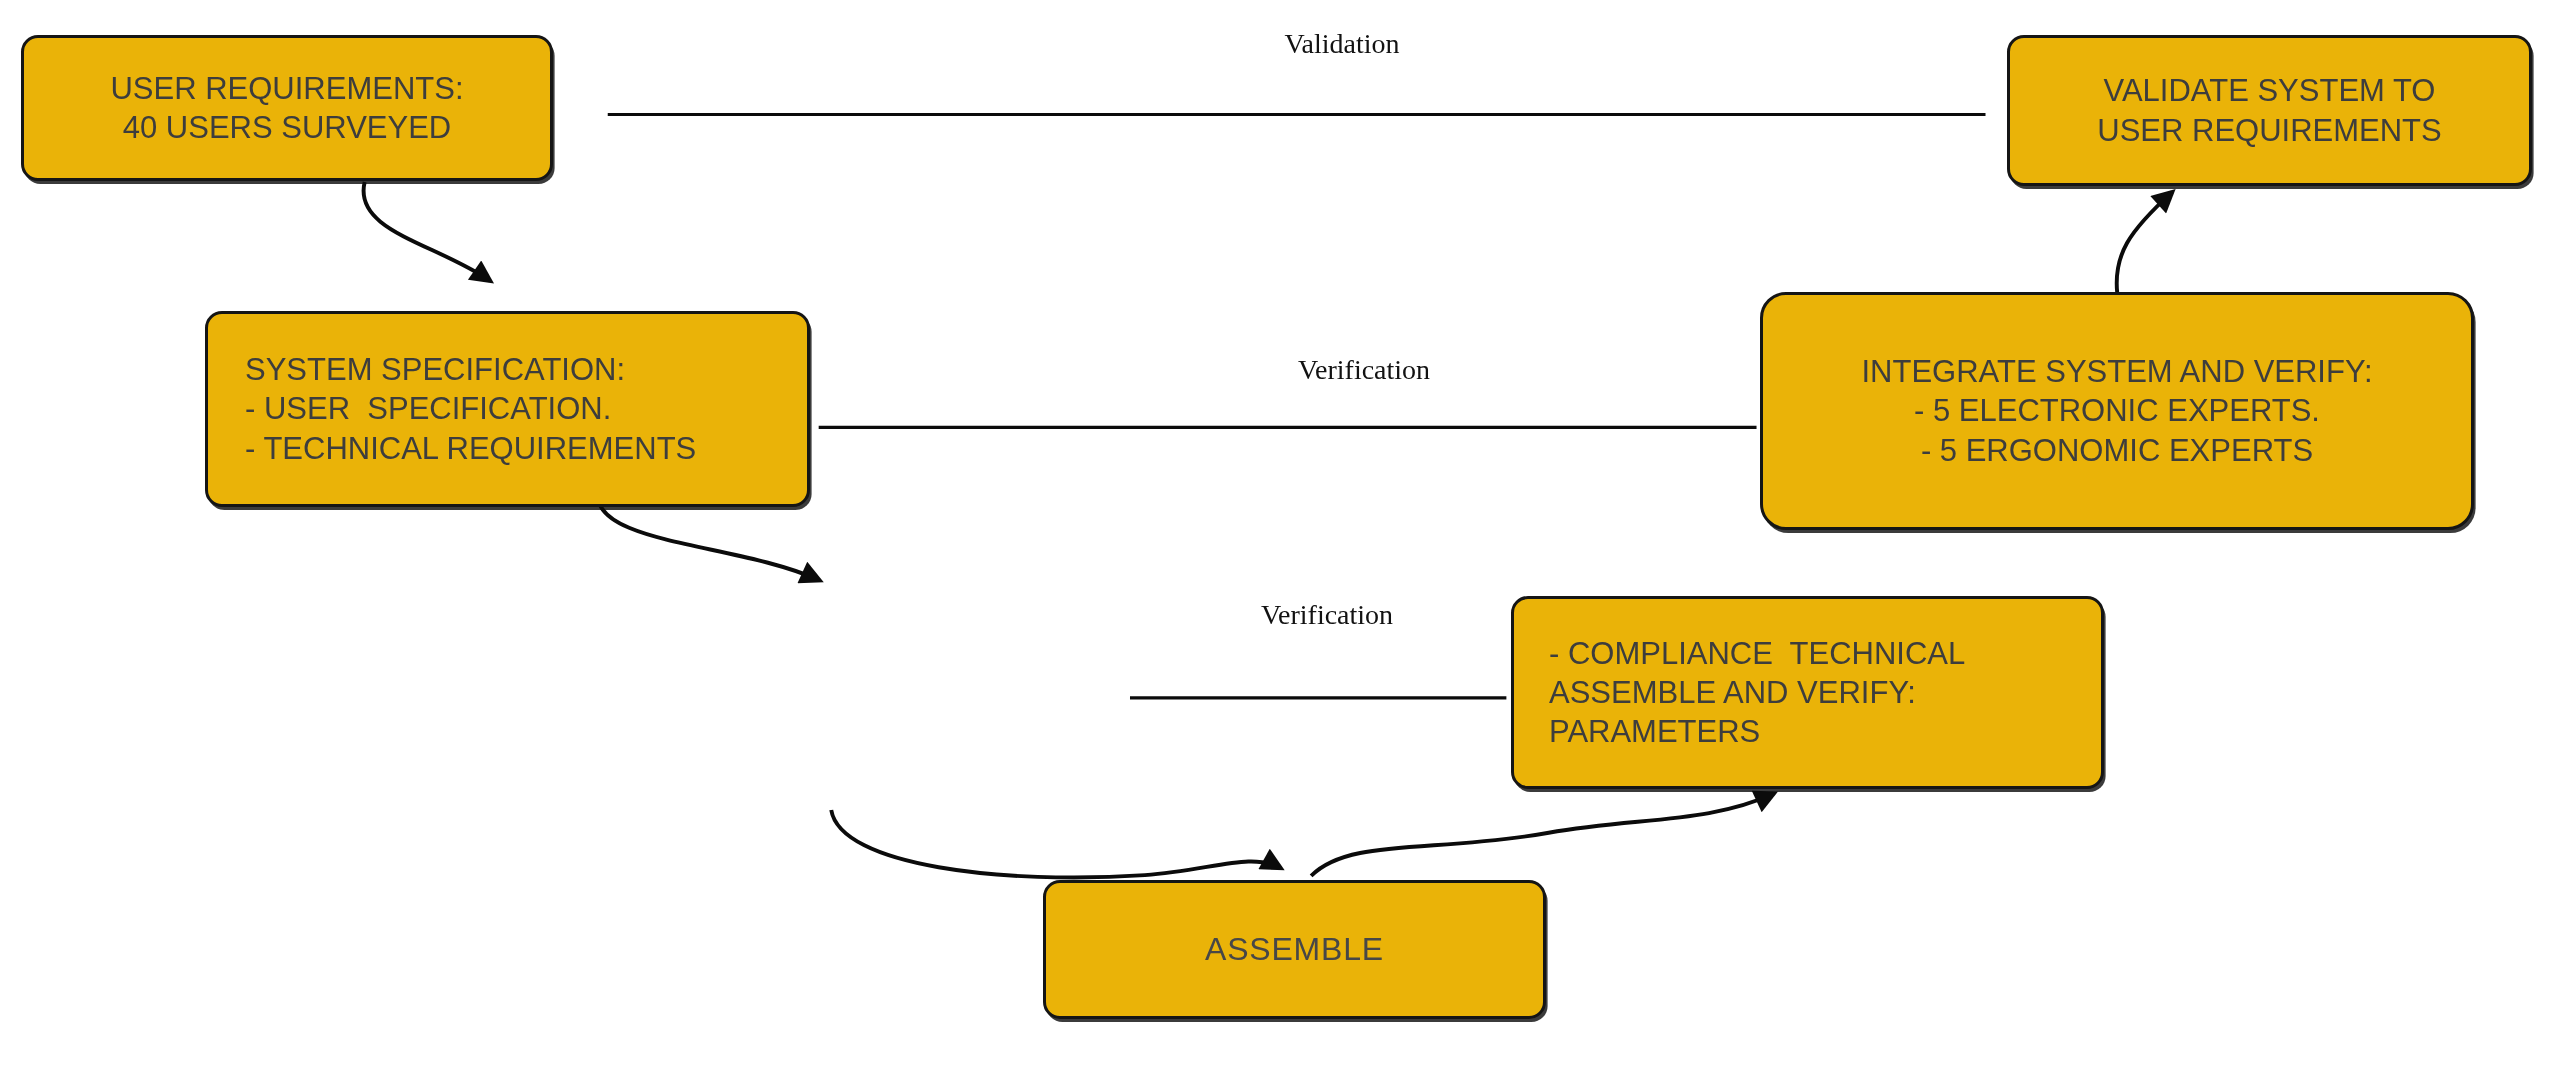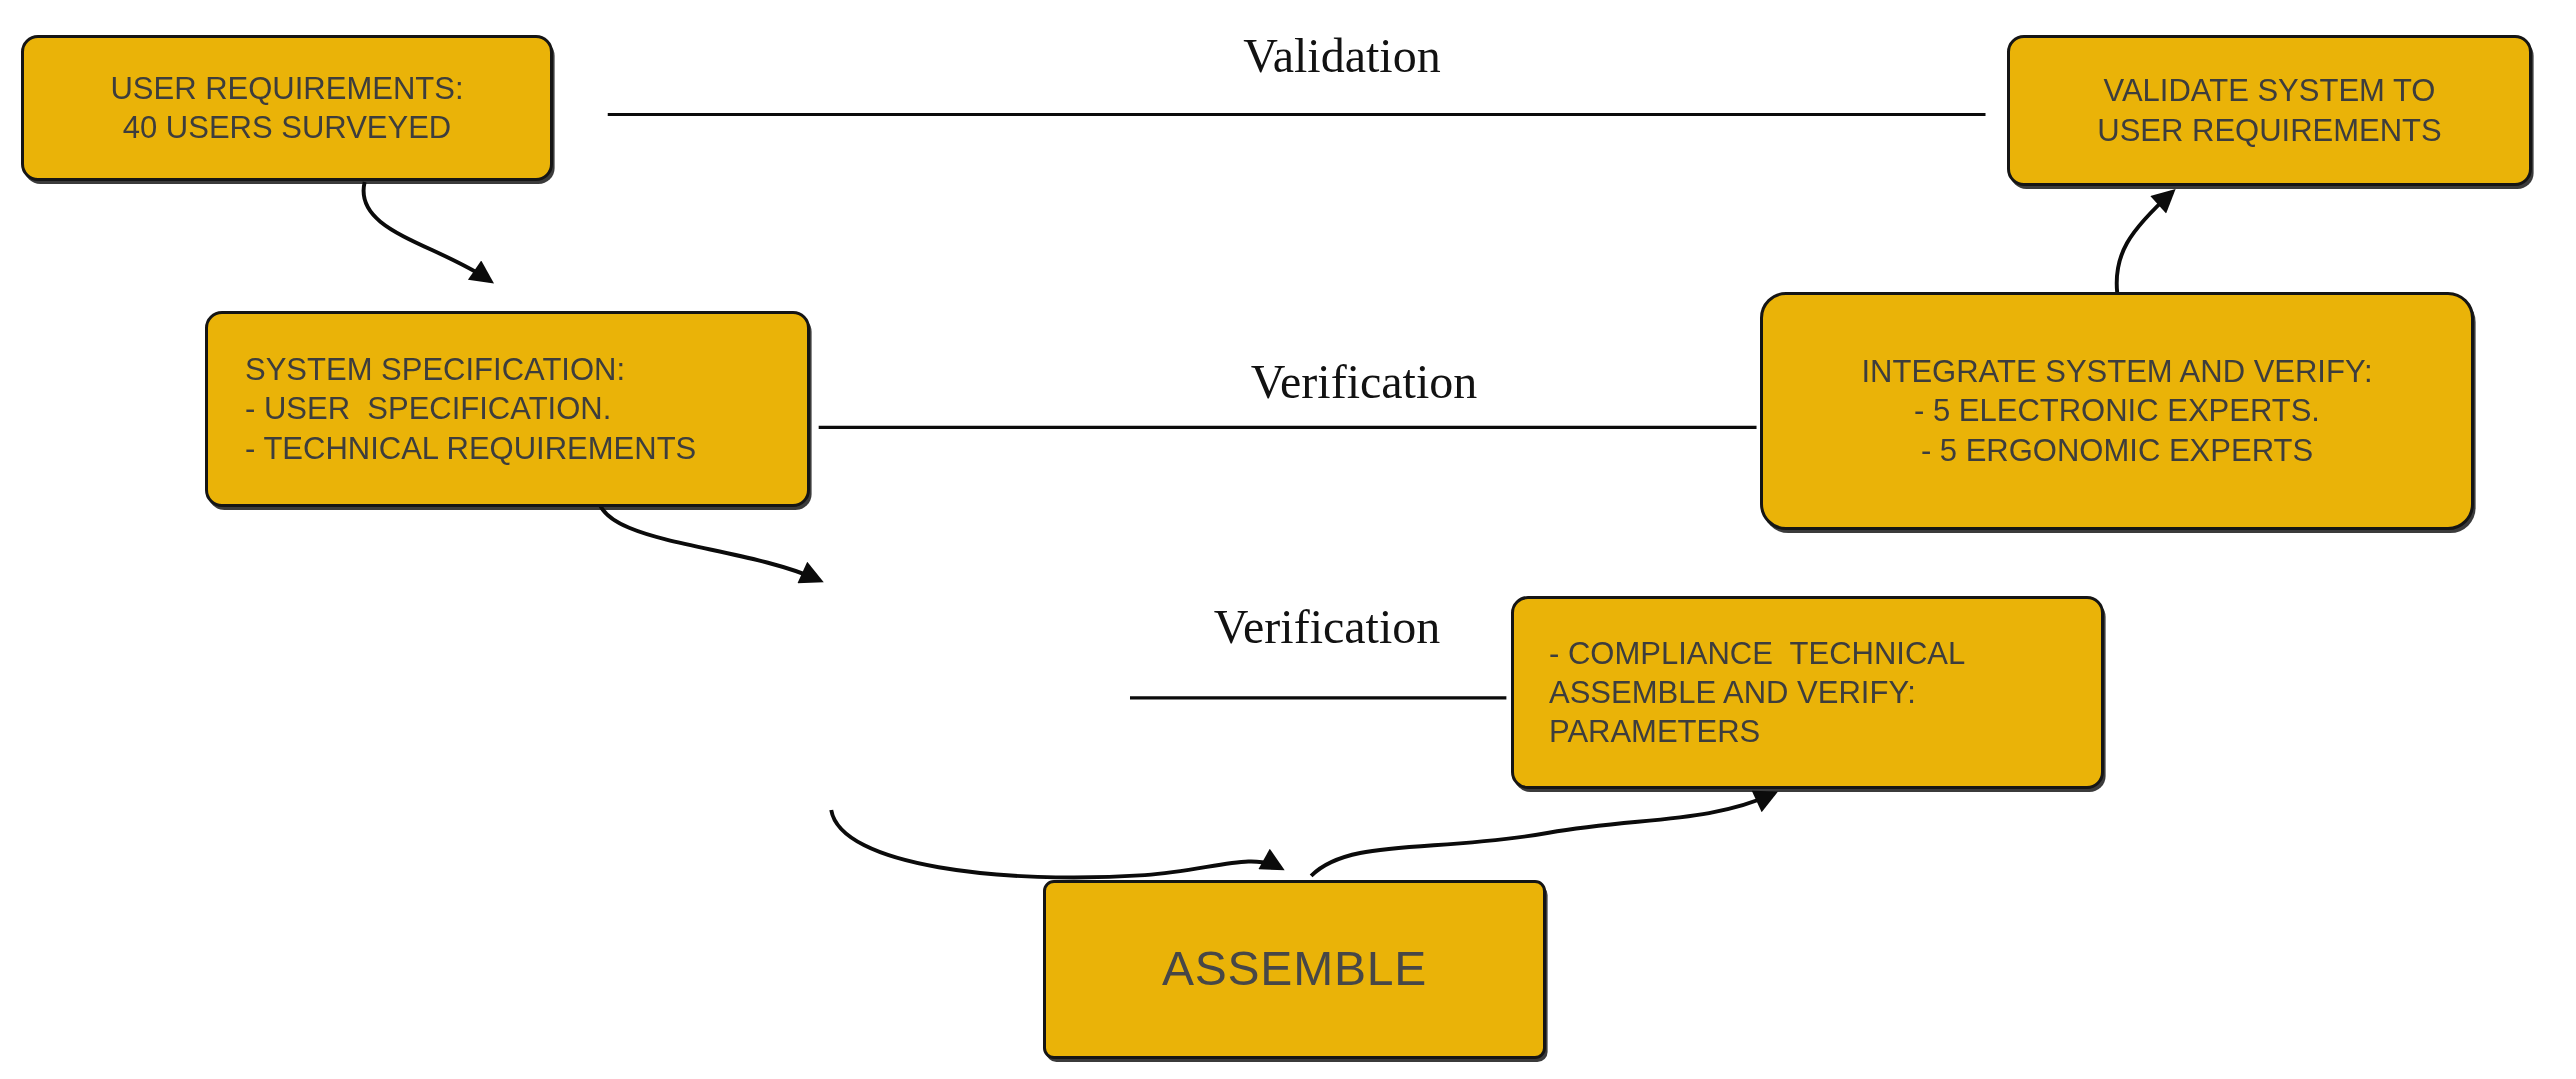--- a/index.html
+++ b/index.html
@@ -44,26 +44,26 @@
   }
   .box-line {
     white-space: pre-wrap;
   }
   .b-user-req  { left: 21px;   top: 35px;  width: 532px; height: 146px; }
   .b-validate  { left: 2007px; top: 35px;  width: 525px; height: 151px; }
   .b-sys-spec  { left: 205px;  top: 292px; width: 605px; height: 196px; padding-left: 37px; margin-top: 19px; }
   .b-integrate { left: 1760px; top: 292px; width: 714px; height: 238px; border-radius: 26px; }
   .b-config    { left: 550px;  top: 591px; width: 576px; height: 218px; padding-left: 35px; }
   .b-asm-ver   { left: 1511px; top: 596px; width: 593px; height: 193px; padding-left: 35px; }
-  .b-assemble  { left: 1043px; top: 880px; width: 503px; height: 179px; font-size: 48px; letter-spacing: 0.8px; color: #474747; border-radius: 11px; }
+  .b-assemble  { left: 1043px; top: 880px; width: 503px; height: 139px; font-size: 32px; letter-spacing: 0.8px; color: #474747; }
   .edge-label {
     position: absolute;
     transform: translateX(-50%);
     font-family: "Liberation Serif", serif;
-    font-size: 48px;
+    font-size: 28px;
     color: #121212;
     white-space: nowrap;
   }
   .lbl-validation { left: 1342px; top: 28px; }
   .lbl-verif-1    { left: 1364px; top: 354px; }
   .lbl-verif-2    { left: 1327px; top: 599px; }
 </style>
 </head>
 <body>
 

